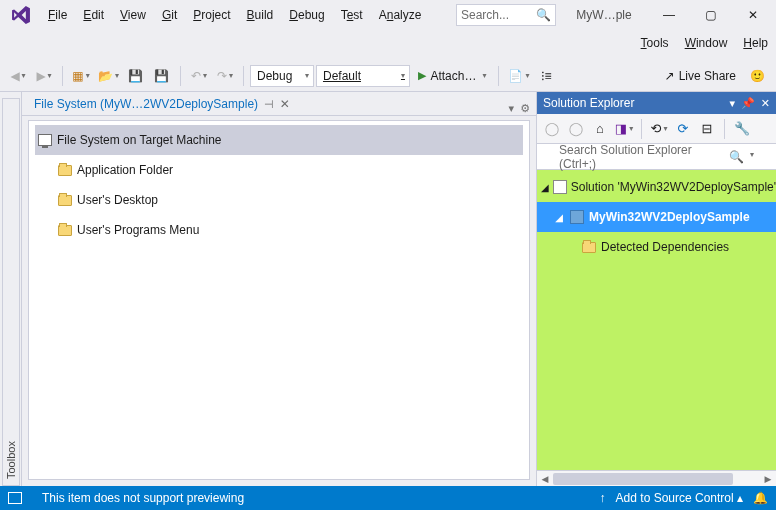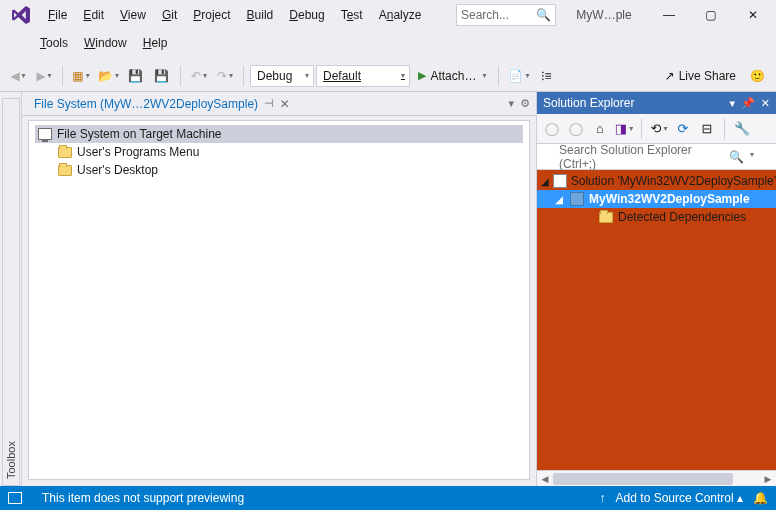--- a/index.html
+++ b/index.html
@@ -11,60 +11,60 @@
   .vs-logo { width: 30px; height: 30px; display:flex; align-items:center; justify-content:center; }
   .vs-logo svg { width:22px; height:22px; }
   .menu { display: flex; gap: 0; margin-left: 4px; }
   .menu-item { padding: 4px 8px; cursor: default; }
   .menu-item u { text-decoration: underline; }
   .title-right { margin-left: auto; display:flex; align-items:center; gap: 8px; }
   .search-box { width: 100px; height: 22px; border:1px solid #cccedb; background:#fff; display:flex; align-items:center; padding:0 4px; color:#6d6d6d; font-size:12px; }
   .search-box .mag { margin-left:auto; color:#717171; }
   .sln-name { width: 80px; text-align:center; color:#525252; }
   .win-btn { width: 34px; height: 24px; display:flex; align-items:center; justify-content:center; color:#1b1b1b; }
-  .titlebar-row2 { height: 26px; display:flex; align-items:center; padding-left: 28px; }
+  .titlebar-row2 { height: 26px; display:flex; align-items:center; padding-left: 28px; justify-content: flex-end; }
   
   
   .toolbar { height: 32px; background:#eeeef2; display:flex; align-items:center; padding: 0 6px; gap:2px; border-bottom:1px solid #cccedb;}
   .tbtn { height:24px; min-width:24px; display:flex; align-items:center; justify-content:center; padding:0 3px; color:#1b1b1b; }
   .tsep { width:1px; height:20px; background:#cccedb; margin:0 4px; }
   .tarrow { font-size:8px; color:#717171; margin-left:2px;}
   .combo { height:22px; border:1px solid #cccedb; background:#fff; display:flex; align-items:center; padding: 0 4px 0 6px; font-size:12px; color:#1b1b1b;}
   .combo .tarrow { margin-left:auto; padding-left:6px; }
   .play { color:#388a34; font-size:11px; }
   .tool-right { margin-left:auto; display:flex; align-items:center; gap:4px;}
   
   
   .main { flex:1; display:flex; min-height:0; }
   .sidebar-tab { width:22px; background:#eeeef2; border-right:1px solid #cccedb; padding-top:6px; display:flex; justify-content:center;}
   .sidebar-tab .vtext { writing-mode: vertical-rl; transform: rotate(180deg); font-size:11px; color:#444; background:#eeeef2; border:1px solid #cccedb; padding:6px 2px;}
   
   .center { flex:1; display:flex; flex-direction:column; background:#eeeef2; min-width:0;}
-  .doc-tabstrip { height:24px; display:flex; align-items:center; padding:0 6px; border-bottom:1px solid #cccedb; background:#eeeef2; gap:4px;}
+  .doc-tabstrip { height:24px; display:flex; align-items:flex-end; padding:0 6px; border-bottom:1px solid #cccedb; background:#eeeef2; gap:4px;}
   .doc-tab { height:22px; background:#eeeef2; color:#0e70c0; display:flex; align-items:center; padding:0 6px; font-size:12px; gap:6px;}
   .doc-tab .pin { color:#6d6d6d; font-size:11px;}
   .doc-tab .x { color:#6d6d6d; font-size:12px;}
   .doc-tabstrip .strip-right { margin-left:auto; display:flex; gap:6px; color:#717171; font-size:11px;}
   .doc-body { flex:1; margin:4px 6px 6px 6px; border:1px solid #cccedb; background:#fff; overflow:auto; padding:4px 6px;}
   
   .tree { font-size:12px; }
-  .tree-row { display:flex; align-items:center; height:18px; gap:4px; padding-left:2px;}
+  .tree-row { display:flex; align-items:center; height:30px; gap:4px; padding-left:2px;}
   .tree-row.sel { background:#cccedb; }
   .tree-row.blue-sel { background:#3399ff; color:#fff; }
   .indent1 { padding-left:22px; }
   .ticon { width:16px; height:16px; display:inline-flex; align-items:center; justify-content:center; font-size:12px;}
   .folder { background:#f8d777; border:1px solid #caa43e; width:14px; height:11px; border-radius:1px; position:relative; }
   .folder::before { content:""; position:absolute; top:-3px; left:0; width:6px; height:3px; background:#f8d777; border:1px solid #caa43e; border-bottom:none; border-radius:1px 1px 0 0;}
   .computer-icon { width:14px; height:12px; border:1px solid #6d6d6d; background:#fff; position:relative;}
   .computer-icon::after{content:""; position:absolute; bottom:-3px; left:3px; width:6px; height:2px; background:#6d6d6d;}
   .vbproj { width:14px; height:14px; background:#6ea6d9; border:1px solid #3b78b5;}
   .sln-icon { width:14px; height:14px; background:#fff; border:1px solid #888;}
   
   
-  .solexp { width:240px; background:#c2410c; display:flex; flex-direction:column; border-left:1px solid #cccedb;}
+  .solexp { width:240px; background:#bef264; display:flex; flex-direction:column; border-left:1px solid #cccedb;}
   .panel-header { height:22px; background:#3b6fb6; color:#fff; display:flex; align-items:center; padding:0 6px; font-size:12px; gap:4px;}
   .panel-header .ph-right { margin-left:auto; display:flex; gap:6px; font-size:11px;}
   .panel-toolbar { height:30px; border-bottom:1px solid #cccedb; display:flex; align-items:center; padding:0 4px; gap:2px; background:#f5f5f7;}
   .ptb { width:22px; height:22px; display:flex; align-items:center; justify-content:center; color:#1b1b1b; font-size:13px;}
   .ptb.dim { color:#b0b0b0; }
   .panel-search { height:26px; border-bottom:1px solid #cccedb; display:flex; align-items:center; padding:0 22px; color:#6d6d6d; background:#fff;}
   .panel-search .mag{ margin-left:auto; display:flex; gap:4px; color:#717171;}
   .panel-tree { flex:1; overflow:auto; padding:2px 0;}
   .panel-tree .tree-row { padding-left:4px; }
   .caret { width:12px; color:#6d6d6d; font-size:10px; display:inline-flex; justify-content:center;}
@@ -179,27 +179,33 @@
         <div class="tree-row sel">
           <span class="ticon">
               <span class="computer-icon"></span>
             </span>
           <span>File System on Target Machine</span>
         </div>
         <div class="tree-row indent1">
           <span class="ticon">
               <span class="folder"></span>
             </span>
+          <span>Application Folder</span>
+        </div>
+        <div class="tree-row indent1">
+          <span class="ticon">
+              <span class="folder"></span>
+            </span>
+          <span>User's Desktop</span>
+        </div>
+        <div class="tree-row indent1">
+          <span class="ticon">
+              <span class="folder"></span>
+            </span>
           <span>User's Programs Menu</span>
-        </div>
-        <div class="tree-row indent1">
-          <span class="ticon">
-              <span class="folder"></span>
-            </span>
-          <span>User's Desktop</span>
         </div>
       </div>
     </div>
   </div>
 
   <div class="solexp">
     <div class="panel-header">
       <span>Solution Explorer</span>
       <div class="ph-right">
         <span>▾</span>
@@ -234,21 +240,21 @@
           </span>
         <span style="white-space:nowrap;">Solution 'MyWin32WV2DeploySample'</span>
       </div>
       <div class="tree-row blue-sel" style="padding-left:16px;">
         <span class="caret open" style="color:#fff;">◢</span>
         <span class="ticon">
             <span class="vbproj"></span>
           </span>
         <span style="white-space:nowrap;font-weight:bold;">MyWin32WV2DeploySample</span>
       </div>
-      <div class="tree-row" style="padding-left:61px;">
+      <div class="tree-row" style="padding-left:44px;">
         <span class="ticon">
             <span class="folder"></span>
           </span>
         <span style="white-space:nowrap;">Detected Dependencies</span>
       </div>
     </div>
     <div class="scroll-track">
       <div class="scroll-arr" style="left:0;">◀</div>
       <div class="scroll-thumb" style="left:16px;"></div>
       <div class="scroll-arr" style="right:0;">▶</div>

